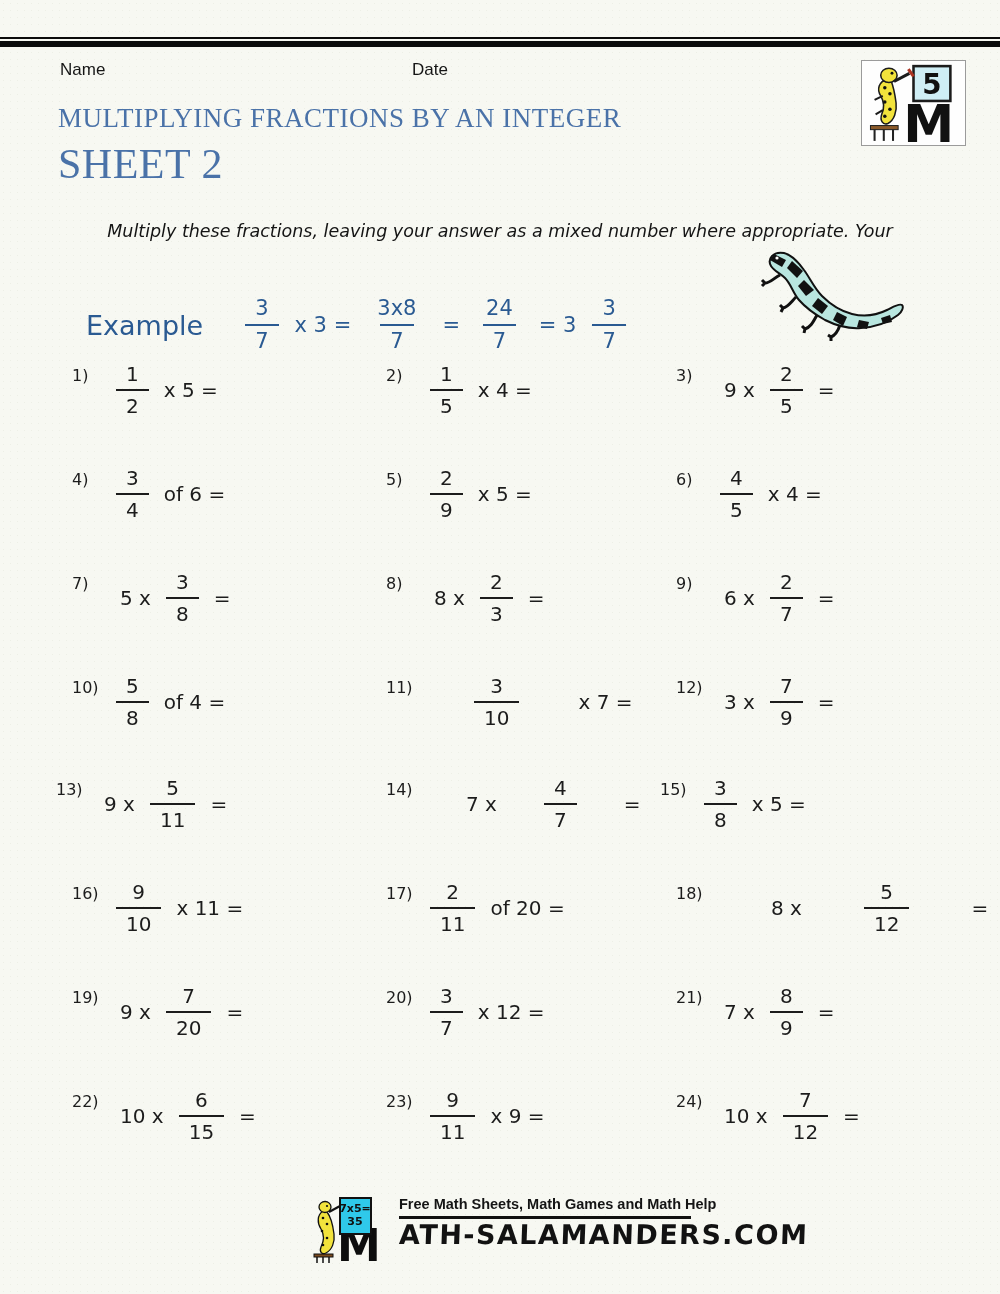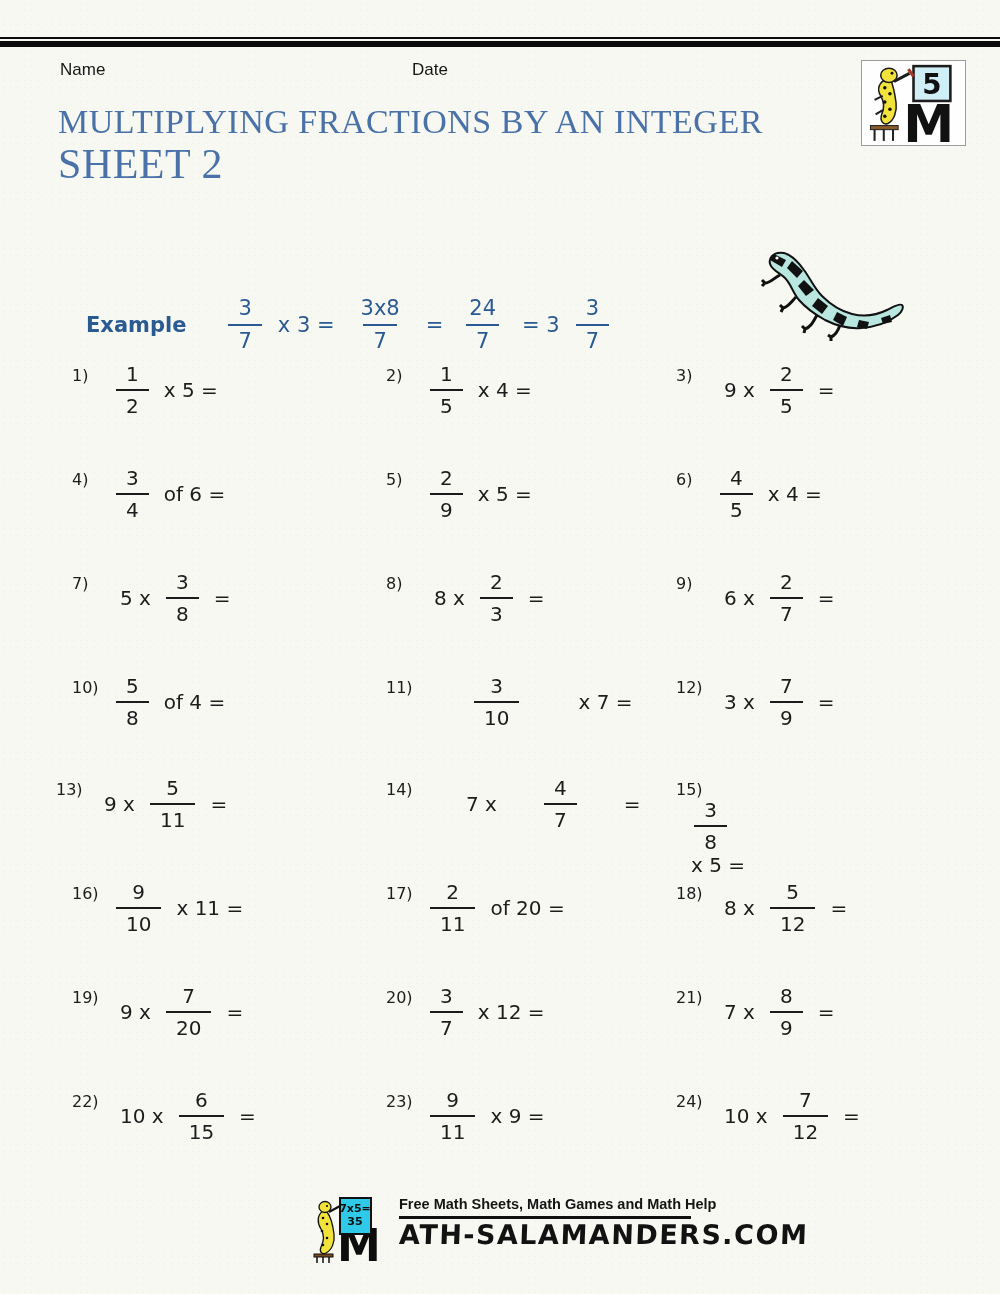--- a/index.html
+++ b/index.html
@@ -11,29 +11,29 @@
     font-family:"DejaVu Sans",sans-serif;color:#1f1f1f;
   }
   .rule-thin{position:absolute;left:0;top:37px;width:100%;height:2px;background:#0b0b0b;}
   .rule-thick{position:absolute;left:0;top:41px;width:100%;height:6px;background:#0b0b0b;}
   .name-label{position:absolute;left:60px;top:60px;font-size:17px;font-family:"Liberation Sans",sans-serif;color:#161616;}
   .date-label{position:absolute;left:412px;top:60px;font-size:17px;font-family:"Liberation Sans",sans-serif;color:#161616;text-align:center;}
   .badge{position:absolute;left:861px;top:60px;width:105px;height:86px;background:#fefefe;
          border:1px solid #9b9b9b;box-sizing:border-box;}
   .badge svg{width:100%;height:100%;display:block;}
   .title-line1{position:absolute;left:58px;top:103px;font-family:"Liberation Serif",serif;
-        font-size:34px;color:#4a72a8;letter-spacing:0.5px;white-space:nowrap;}
+        font-size:27px;color:#4a72a8;letter-spacing:0.5px;white-space:nowrap;}
   .title-line2{position:absolute;left:58px;top:140px;font-family:"Liberation Serif",serif;
         font-size:42px;color:#4a72a8;letter-spacing:0.5px;text-align:center;}
   .instructions{position:absolute;left:0;top:217px;width:100%;text-align:center;
         font-style:italic;font-size:17.5px;line-height:28px;color:#141414;}
   .bold{font-weight:bold;}
   .example{position:absolute;left:86px;top:291px;height:68px;display:flex;align-items:center;
         color:#2a5a92;font-size:21px;}
-  .ex-label{margin-right:42px;font-size:21px;font-weight:bold;}
+  .ex-label{margin-right:42px;font-size:27px;}
   .ex-op{margin:0 16px;white-space:pre;}
   .frac{display:inline-flex;flex-direction:column;align-items:center;text-align:center;}
   .ftop{padding:0 10px 4px;line-height:1.1;}
   .fbot{border-top:2px solid currentColor;padding:4px 10px 0;line-height:1.1;}
   .lizard{position:absolute;left:760px;top:247px;width:150px;height:100px;}
   .problem{position:absolute;display:flex;align-items:center;height:64px;font-size:20px;color:#1c1c1c;}
   .pnum{font-size:16px;align-self:flex-start;margin-top:8px;width:44px;flex-shrink:0;}
   .ptext{white-space:pre;}
   .ptext.pre{margin-left:4px;margin-right:15px;}
   .ptext.post{margin-left:15px;}
@@ -77,20 +77,21 @@
       <circle cx="27" cy="47" r="1.7" fill="#111"></circle>
       <circle cx="22" cy="54" r="1.7" fill="#111"></circle>
       <path d="M20,34 L12,38 M20,48 L13,52" stroke="#1c1c1c" stroke-width="2" fill="none"></path>
     </svg>
   </div>
 
   <div class="title-line1">MULTIPLYING FRACTIONS BY AN INTEGER</div>
   <div class="title-line2">SHEET 2</div>
 
   <div class="instructions">
+    <div>Multiply these fractions, leaving your answer as a mixed number where appropriate. Your</div>
   </div>
 
   <div class="example">
     <span class="ex-label">Example</span>
     <span class="frac">
       <span class="ftop">3</span>
       <span class="fbot">7</span>
     </span>
     <span class="ex-op">x 3 =</span>
     <span class="frac">
@@ -238,21 +239,21 @@
       </div>
       <div class="problem" style="left: 386px; top: 772px; gap: 32px;">
         <span class="pnum">14)</span>
         <span class="ptext pre">7 x</span>
         <span class="frac">
           <span class="ftop">4</span>
           <span class="fbot">7</span>
         </span>
         <span class="ptext post">=</span>
       </div>
-      <div class="problem" style="left: 676px; top: 772px; flex-direction: column;">
+      <div class="problem" style="left: 660px; top: 772px;">
         <span class="pnum">15)</span>
         <span class="frac">
           <span class="ftop">3</span>
           <span class="fbot">8</span>
         </span>
         <span class="ptext post">x 5 =</span>
       </div>
       <div class="problem" style="left: 72px; top: 876px; align-items: center;">
         <span class="pnum">16)</span>
         <span class="frac">
@@ -262,21 +263,21 @@
         <span class="ptext post">x 11 =</span>
       </div>
       <div class="problem" style="left: 386px; top: 876px;">
         <span class="pnum">17)</span>
         <span class="frac">
           <span class="ftop">2</span>
           <span class="fbot">11</span>
         </span>
         <span class="ptext post">of 20 =</span>
       </div>
-      <div class="problem" style="left: 676px; top: 876px;">
+      <div class="problem" style="left: 676px; top: 876px; gap: 47px;">
         <span class="pnum">18)</span>
         <span class="ptext pre">8 x</span>
         <span class="frac">
           <span class="ftop">5</span>
           <span class="fbot">12</span>
         </span>
         <span class="ptext post">=</span>
       </div>
       <div class="problem" style="left: 72px; top: 980px;">
         <span class="pnum">19)</span>

